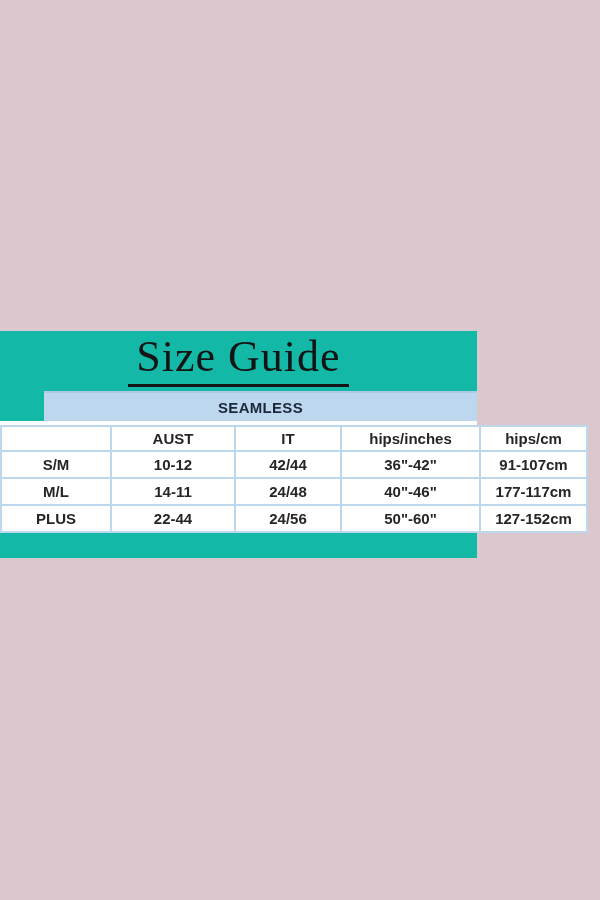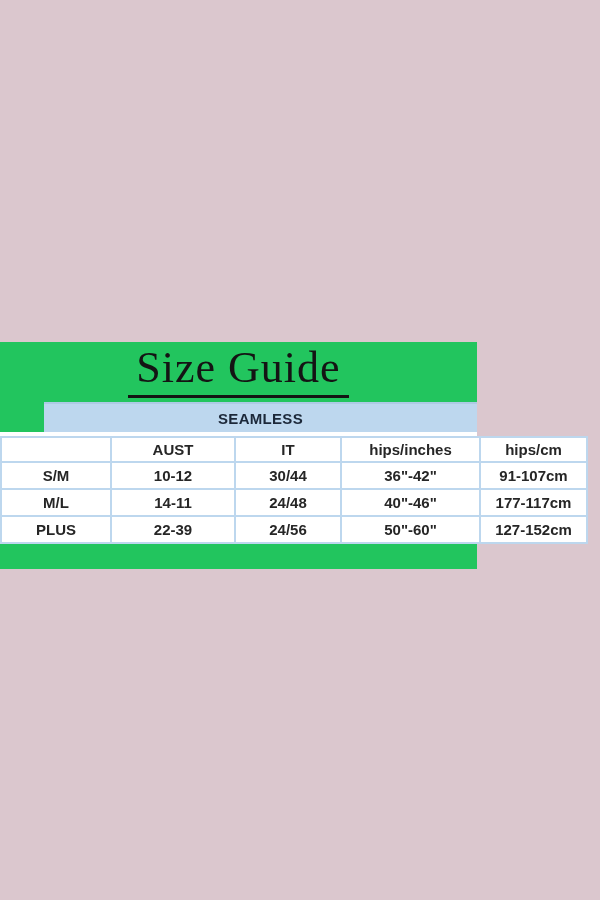--- a/index.html
+++ b/index.html
@@ -6,25 +6,25 @@
   body {
     width: 600px;
     height: 900px;
     background: #dbc7ce;
     position: relative;
     font-family: "Liberation Sans", sans-serif;
     overflow: hidden;
   }
   .panel {
     position: absolute;
-    top: 342px;
+    top: 331px;
     left: 0;
     width: 477px;
     height: 227px;
-    background: #22c55e;
+    background: #14b8a6;
   }
   .title-wrap {
     height: 60px;
     display: flex;
     align-items: center;
     justify-content: center;
   }
   .title {
     font-family: "Liberation Serif", serif;
     font-size: 44px;
@@ -100,34 +100,34 @@
         <th>AUST</th>
         <th>IT</th>
         <th>hips/inches</th>
         <th>hips/cm</th>
       </tr>
     </thead>
     <tbody>
       <tr>
         <th>S/M</th>
         <td>10-12</td>
-        <td>30/44</td>
+        <td>42/44</td>
         <td>36"-42"</td>
         <td>91-107cm</td>
       </tr>
       <tr>
         <th>M/L</th>
         <td>14-11</td>
         <td>24/48</td>
         <td>40"-46"</td>
         <td>177-117cm</td>
       </tr>
       <tr>
         <th>PLUS</th>
-        <td>22-39</td>
+        <td>22-44</td>
         <td>24/56</td>
         <td>50"-60"</td>
         <td>127-152cm</td>
       </tr>
     </tbody>
   </table>
 
 </div>
 
 </body></html>

